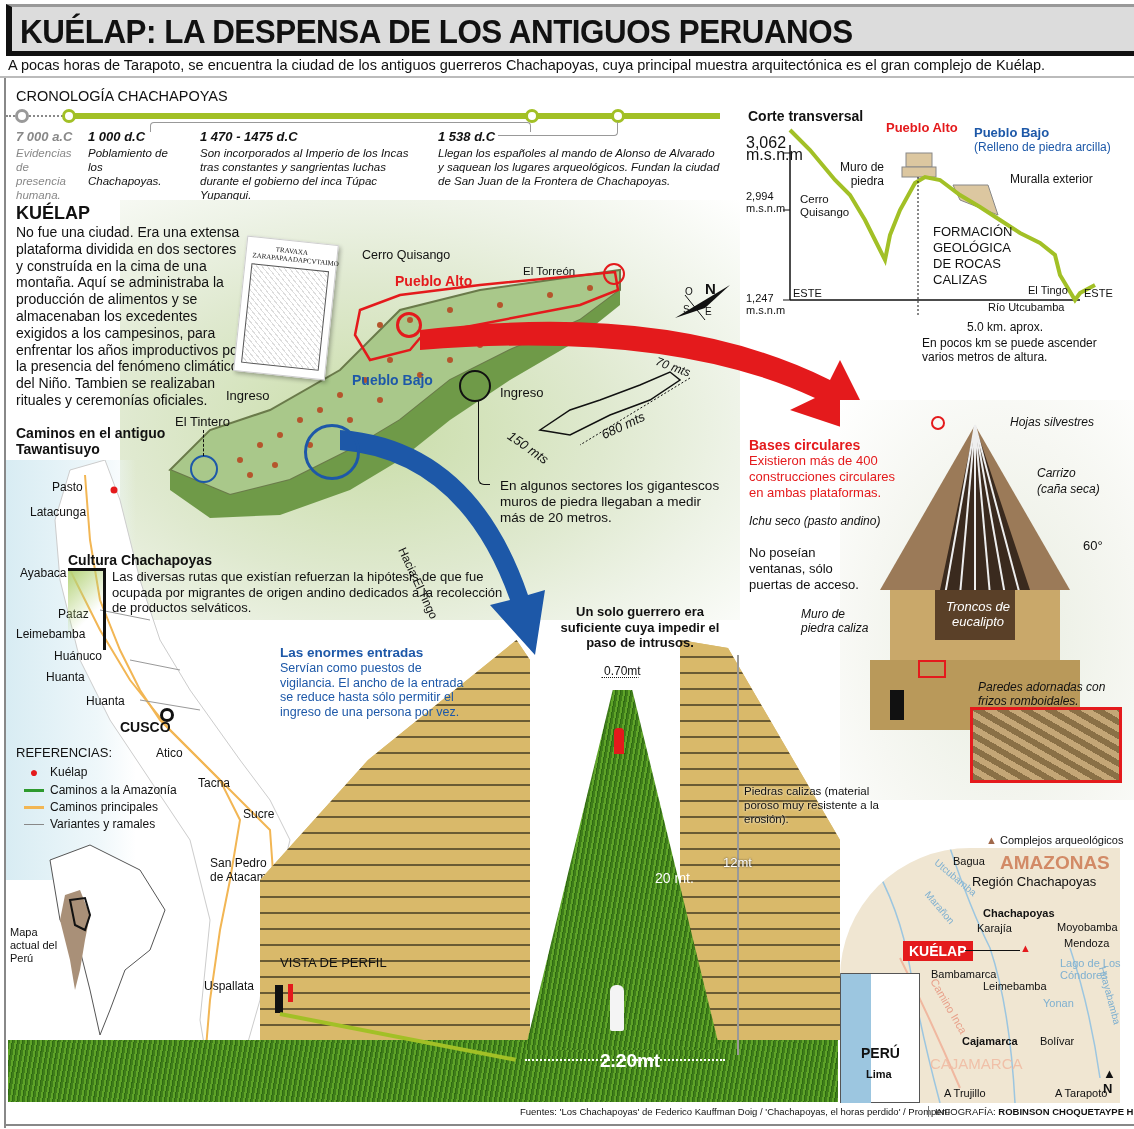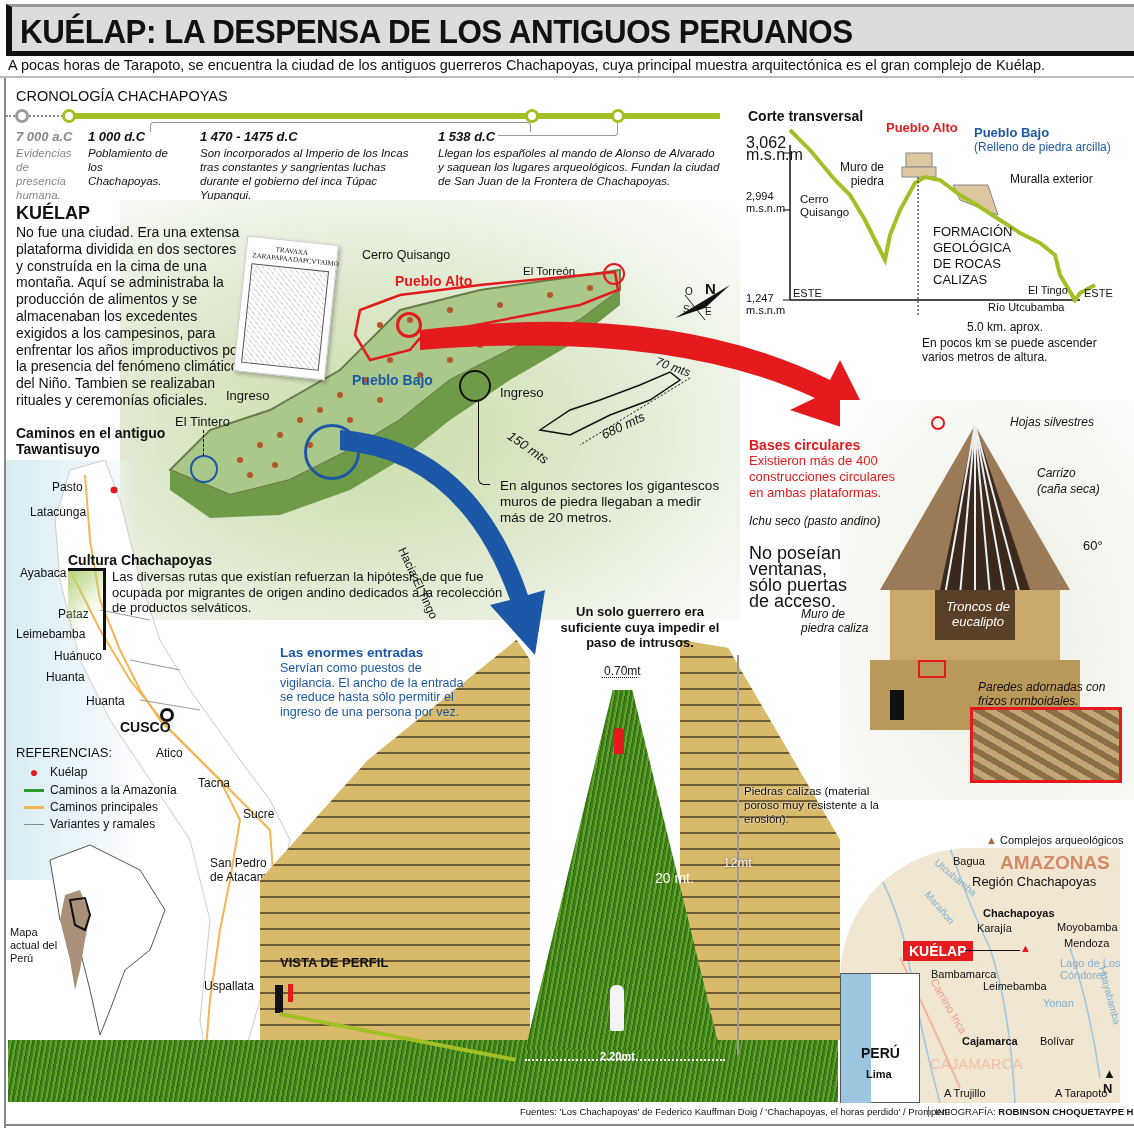--- a/index.html
+++ b/index.html
@@ -194,21 +194,21 @@
   <rect x="10" y="240" width="210" height="70" fill="#b9995a"></rect>
   <rect x="30" y="270" width="14" height="30" fill="#111"></rect>
 </svg>
 <div class="abs ring" style="left:931px;top:416px;width:14px;height:14px;border:2px solid #e41a1c"></div>
 <div class="abs lbl-bold red" style="left:749px;top:437px;font-size:14px">Bases circulares</div>
 <div class="abs body red" style="left:749px;top:453px;width:150px;font-size:13px;line-height:16px">Existieron más de 400 construcciones circulares en ambas plataformas.</div>
 <div class="abs label" style="left:1010px;top:415px;font-style:italic;font-size:12px">Hojas silvestres</div>
 <div class="abs label" style="left:1037px;top:466px;font-style:italic;font-size:12px">Carrizo</div>
 <div class="abs label" style="left:1037px;top:482px;font-style:italic;font-size:12px">(caña seca)</div>
 <div class="abs label" style="left:749px;top:514px;font-style:italic;font-size:12px">Ichu seco (pasto andino)</div>
-<div class="abs body" style="left:749px;top:545px;width:110px;font-size:18px;line-height:16px">No poseían ventanas, sólo puertas de acceso.</div>
+<div class="abs body" style="left:749px;top:545px;width:110px;font-size:13px;line-height:16px">No poseían ventanas, sólo puertas de acceso.</div>
 <div class="abs label" style="left:1083px;top:538px;font-size:13px">60°</div>
 <div class="abs label" style="left:801px;top:607px;width:70px;white-space:normal;font-style:italic;font-size:12px;line-height:14px">Muro de piedra caliza</div>
 <div class="abs label" style="left:938px;top:599px;width:80px;white-space:normal;font-style:italic;font-size:13px;line-height:15px;color:#fff;text-align:center">Troncos de eucalipto</div>
 <div class="abs label" style="left:978px;top:680px;width:130px;white-space:normal;font-style:italic;font-size:12px;line-height:14px">Paredes adornadas con frizos romboidales.</div>
 <div class="abs" style="left:970px;top:707px;width:152px;height:76px;border:3px solid #e41a1c;background:repeating-linear-gradient(30deg,#8a7046 0 6px,#c4a676 6px 12px)"></div>
 <div class="abs" style="left:918px;top:660px;width:28px;height:18px;border:2px solid #e41a1c"></div>
 
 <div class="abs" style="left:6px;top:460px;width:130px;height:420px;background:linear-gradient(90deg,#d8ecf3,#eef7fa 70%,transparent)"></div>
 <svg class="abs" style="left:30px;top:460px" width="280" height="630">
   <path d="M40 10 L75 0 L90 40 L110 120 L130 180 L160 230 L210 300 L240 340 L260 380 L240 460 L230 540 L210 610 L180 620 L170 560 L180 460 L160 380 L120 320 L80 260 L50 200 L30 120 L25 60 Z" fill="#fff" stroke="#ccc"></path>
@@ -275,22 +275,22 @@
 <div class="abs lbl-bold blue" style="left:280px;top:645px;font-size:13.5px">Las enormes entradas</div>
 <div class="abs body blue" style="left:280px;top:661px;width:200px;font-size:12.5px;line-height:14.5px">Servían como puestos de vigilancia. El ancho de la entrada se reduce hasta sólo permitir el ingreso de una persona por vez.</div>
 <div class="abs" style="left:560px;top:604px;width:160px;font-size:13px;font-weight:bold;text-align:center;line-height:15.5px">Un solo guerrero era suficiente cuya impedir el paso de intrusos.</div>
 <div class="abs label" style="left:604px;top:664px;font-size:12px">0.70mt</div>
 <div class="abs" style="left:601px;top:677px;width:38px;height:20px;border-left:1px solid #fff;border-right:1px solid #fff;border-top:1px dotted #111"></div>
 <div class="abs" style="left:655px;top:870px;color:#fff;font-size:14px">20 mt.</div>
 <div class="abs" style="left:737px;top:655px;width:2px;height:400px;background:#999"></div>
 <div class="abs" style="left:723px;top:855px;color:#fff;font-size:13px;text-shadow:0 0 2px #333">12mt</div>
 <div class="abs" style="left:744px;top:784px;width:140px;font-size:11.5px;line-height:14px;color:#111;text-shadow:0 0 3px #fff">Piedras calizas (material poroso muy resistente a la erosión).</div>
 <div class="abs" style="left:525px;top:1059px;width:200px;border-top:2px dotted #fff"></div>
-<div class="abs" style="left:600px;top:1050px;color:#fff;font-size:11px;font-weight:bold;background:transparent">2.20mt</div>
-<div class="abs" style="left:280px;top:955px;font-size:13px;font-weight:bold">VISTA DE PERFIL</div>
+<div class="abs" style="left:600px;top:1050px;color:#fff;font-size:19px;font-weight:bold;background:transparent">2.20mt</div>
+<div class="abs" style="left:280px;top:955px;font-size:13px;font-weight:normal">VISTA DE PERFIL</div>
 <div class="abs" style="left:275px;top:985px;width:8px;height:28px;background:#111"></div>
 <div class="abs" style="left:288px;top:984px;width:5px;height:18px;background:#e41a1c"></div>
 <div class="abs" style="left:280px;top:1012px;width:240px;height:4px;background:#a2c026;transform:rotate(11deg);transform-origin:left"></div>
 
 <div class="abs amz">
   <svg width="280" height="255" style="position:absolute;left:0;top:0">
     <path d="M30 10 Q60 60 70 120 Q80 180 100 255" fill="none" stroke="#9cc6e0" stroke-width="1.5"></path>
     <path d="M110 0 Q130 60 150 100 Q170 160 175 255" fill="none" stroke="#9cc6e0" stroke-width="1.5"></path>
     <path d="M230 100 Q250 160 260 230" fill="none" stroke="#9cc6e0" stroke-width="1.5"></path>
     <path d="M60 110 Q90 170 120 240" fill="none" stroke="#f0b8a0" stroke-width="2"></path>

